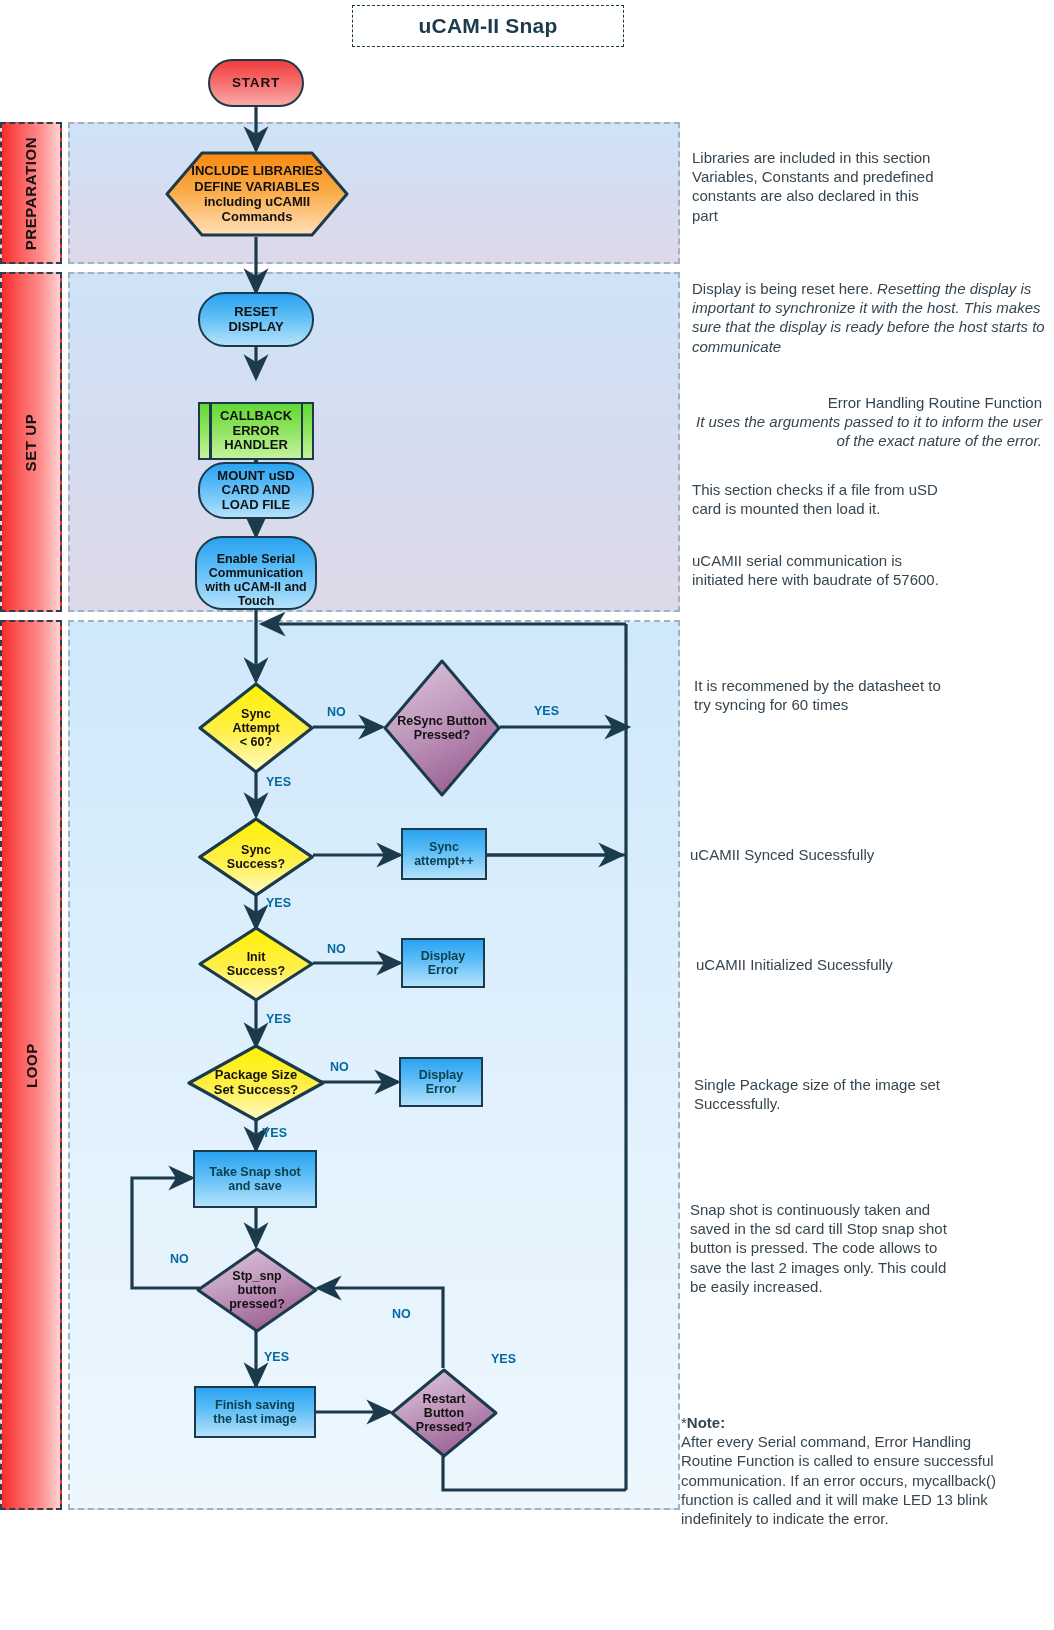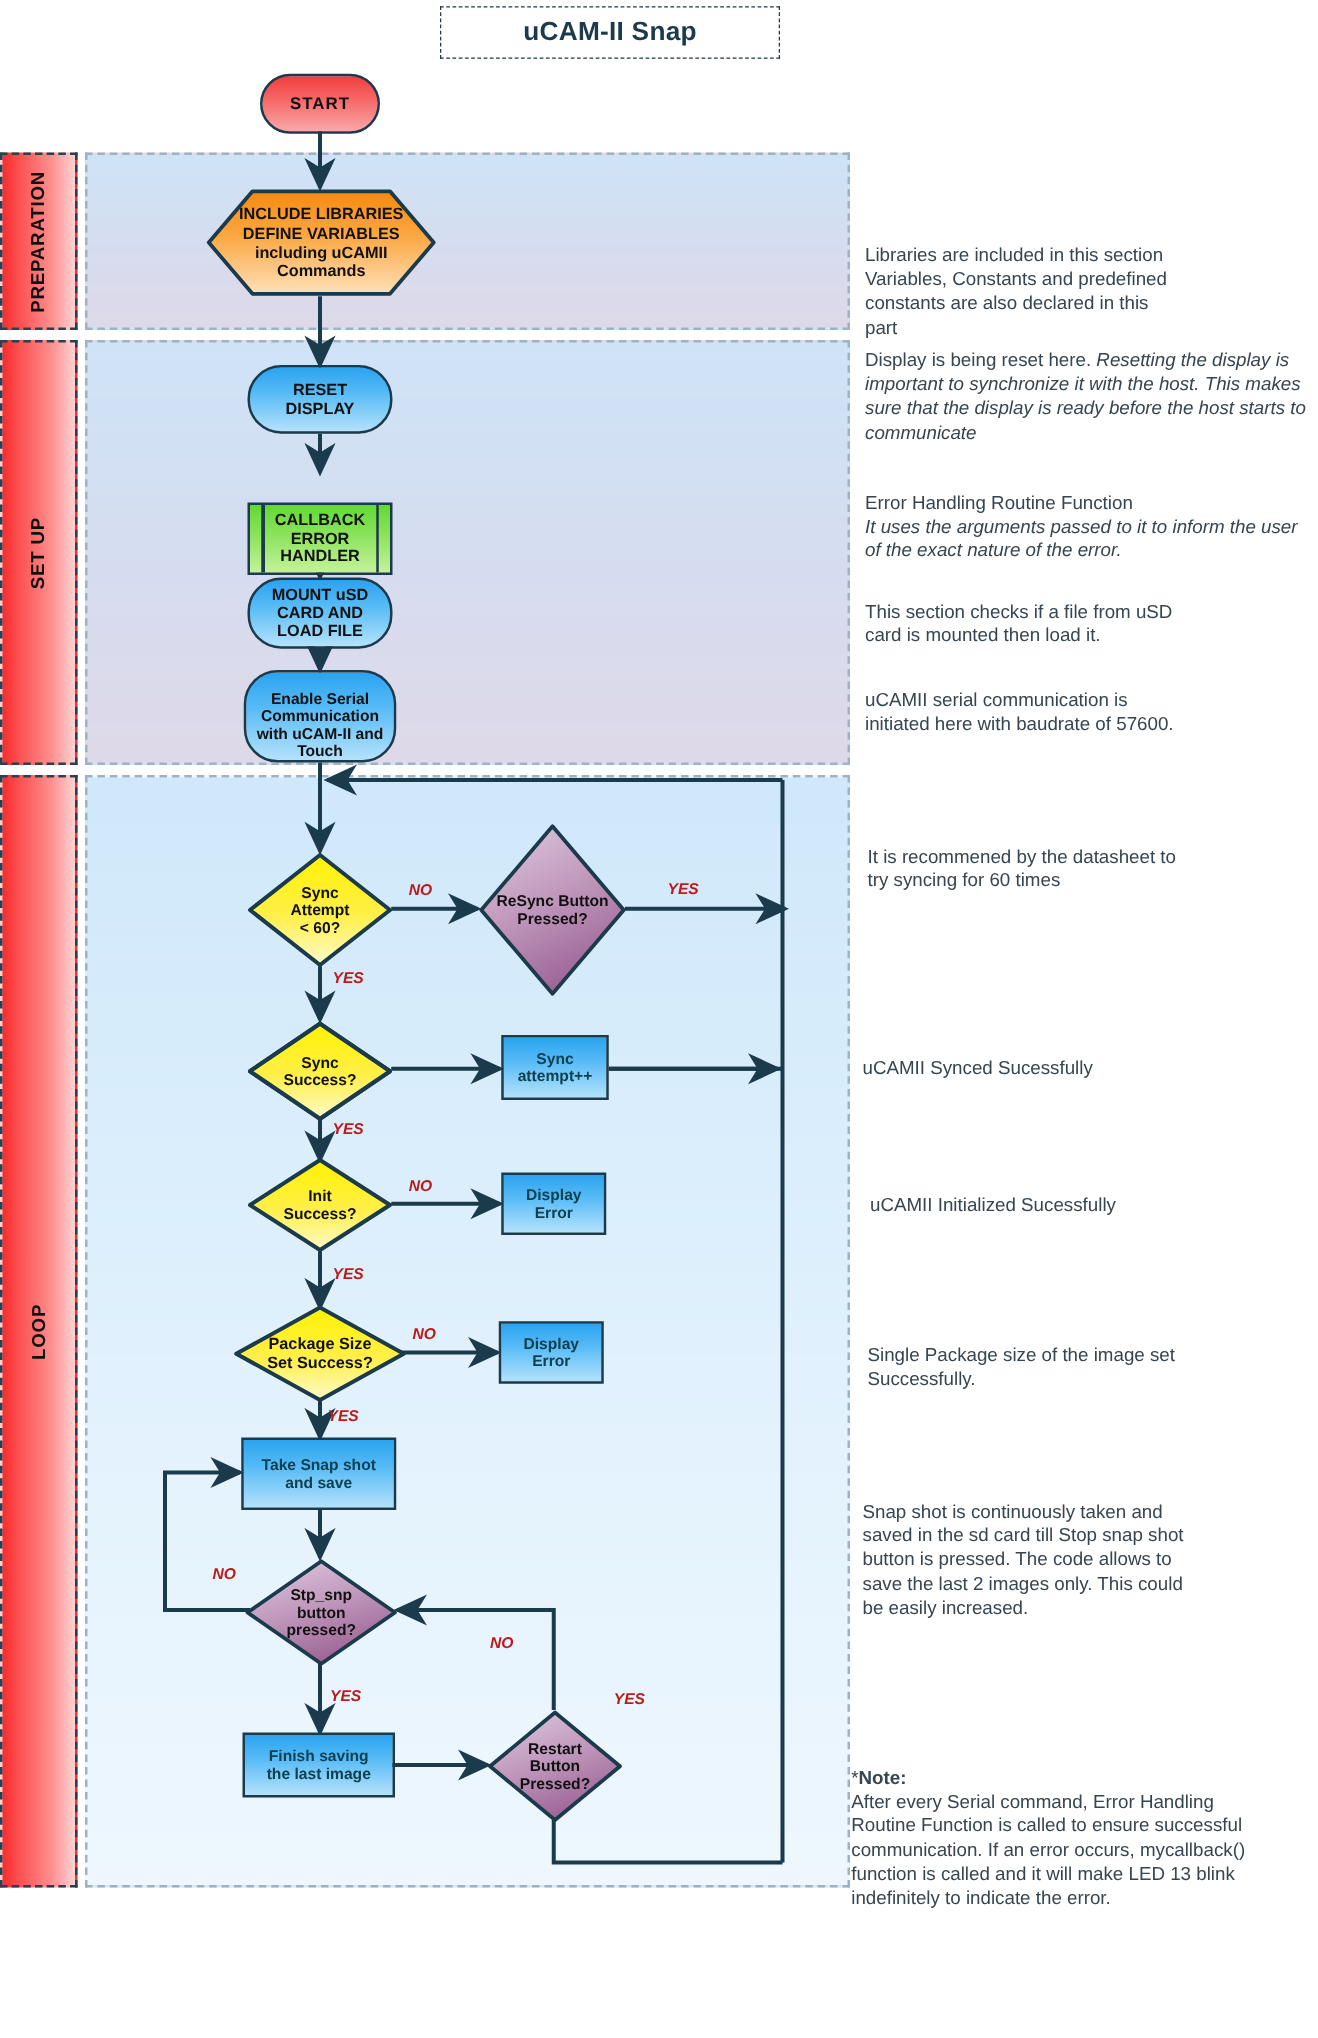--- a/index.html
+++ b/index.html
@@ -104,23 +104,22 @@
     text-align: center; font-weight: bold; font-size: 12.5px; color: #111;
     line-height: 1.12;
   }
 
   
   #wires { position: absolute; left: 0; top: 0; width: 1054px; height: 1630px; }
 
   
   .edge-label {
     position: absolute;
-    font-size: 12.5px; font-weight: bold; color: #b91c1c;
+    font-size: 12.5px; font-weight: bold; color: #0369a1;
     white-space: nowrap;
-    font-style: italic;
   }
 
   
   .anno {
     position: absolute;
     font-size: 15px;
     color: #36454f;
     line-height: 1.28;
   }
   .anno .it { font-style: italic; }
@@ -354,27 +353,27 @@
   <div class="edge-label" style="left:266px; top:896px;">YES</div>
   <div class="edge-label" style="left:327px; top:942px;">NO</div>
   <div class="edge-label" style="left:266px; top:1012px;">YES</div>
   <div class="edge-label" style="left:330px; top:1060px;">NO</div>
   <div class="edge-label" style="left:262px; top:1126px;">YES</div>
   <div class="edge-label" style="left:170px; top:1252px;">NO</div>
   <div class="edge-label" style="left:264px; top:1350px;">YES</div>
   <div class="edge-label" style="left:392px; top:1307px;">NO</div>
   <div class="edge-label" style="left:491px; top:1352px;">YES</div>
 
-  <div class="anno" style="left:692px; top:148px; width:250px;margin-top:47px;">Libraries are included in this section<br>Variables, Constants and predefined constants are also declared in this part</div>
+  <div class="anno" style="left:692px; top:148px; width:250px;">Libraries are included in this section<br>Variables, Constants and predefined constants are also declared in this part</div>
 
   <div class="anno" style="left:692px; top:279px; width:358px;">
     <span>Display is being reset here. </span><span class="it">Resetting the display is important to synchronize it with the host. This makes sure that the display is ready before the host starts to communicate</span>
   </div>
 
-  <div class="anno" style="left:692px; top:393px; width:350px;">
+  <div class="anno" style="left:692px; top:393px; width:350px;text-align:right;">
     <span>Error Handling Routine Function</span><br>
     <span class="it">It uses the arguments passed to it to inform the user of the exact nature of the error.</span>
   </div>
 
   <div class="anno" style="left:692px; top:480px; width:270px;">This section checks if a file from uSD card is mounted then load it.</div>
 
   <div class="anno" style="left:692px; top:551px; width:250px;">uCAMII serial communication is initiated here with baudrate of 57600.</div>
 
   <div class="anno" style="left:694px; top:676px; width:248px;">It is recommened by the datasheet to try syncing for 60 times</div>
 

